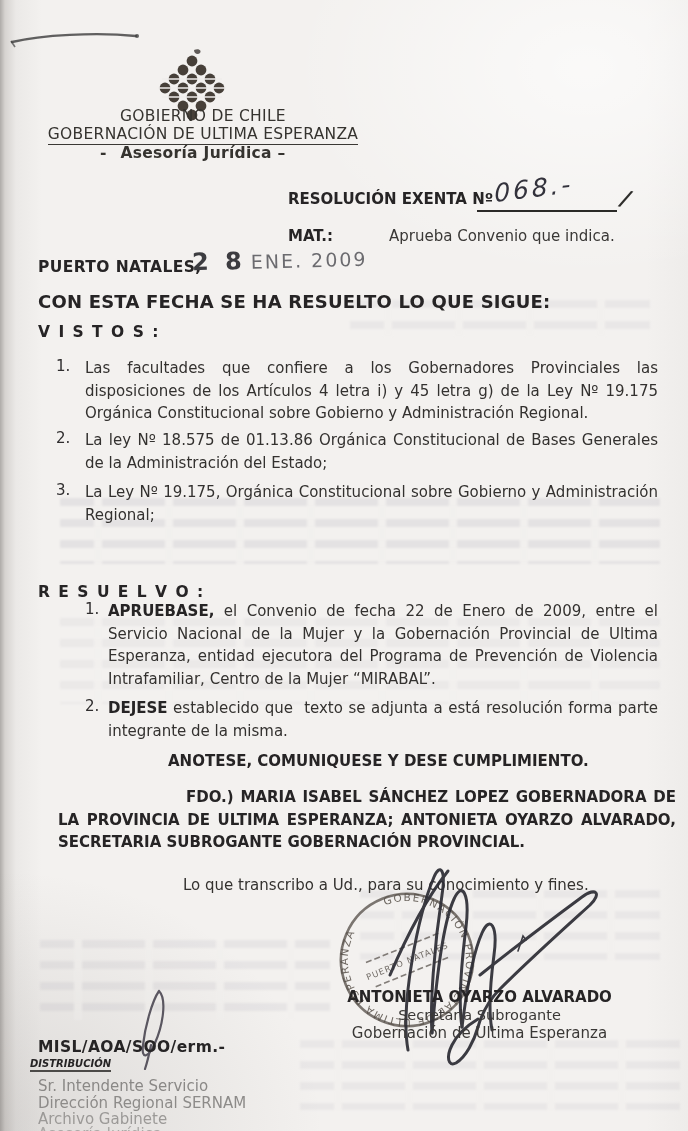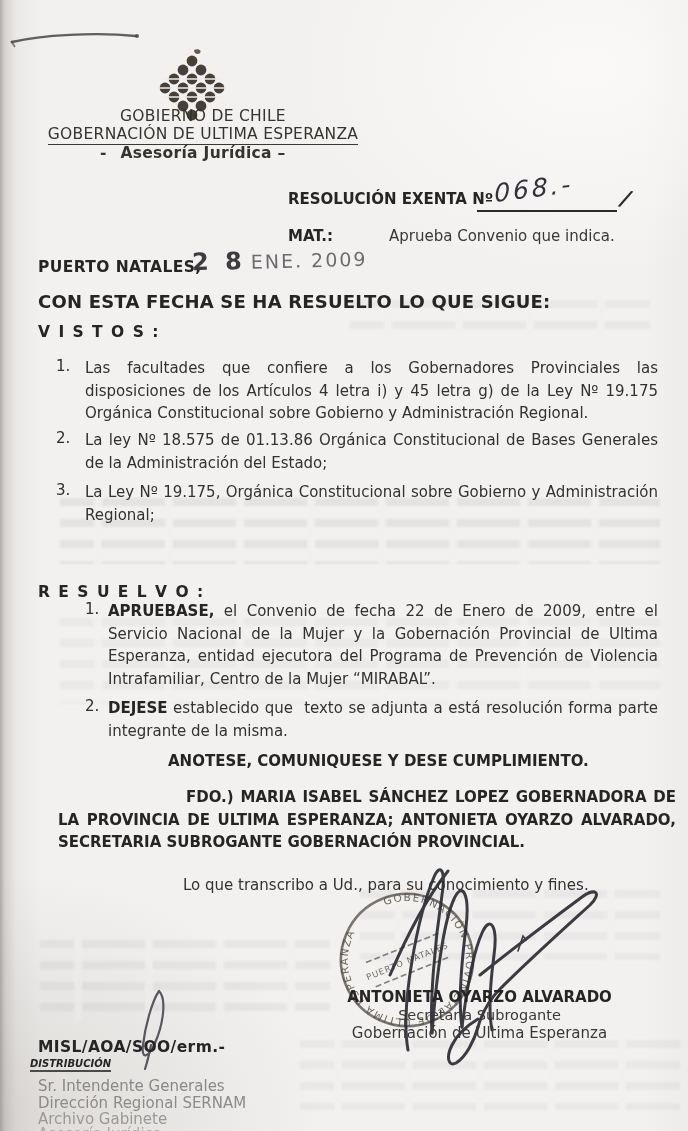--- a/index.html
+++ b/index.html
@@ -197,18 +197,18 @@
 
   <svg class="abs" style="left:125px;top:985px" width="60" height="85" viewBox="0 0 60 85">
     <g fill="none" stroke="#4b4752" stroke-width="2.2" stroke-linecap="round" opacity=".9">
       <path d="M34,6 C42,14 38,40 30,58 C24,72 16,76 18,60 C20,42 27,16 34,6"></path>
       <path d="M26,60 C24,70 22,78 20,84"></path>
     </g>
   </svg>
 
   <div class="abs b" id="initials">MISL/AOA/SOO/erm.-</div>
   <div class="abs b" id="dist-label"><span>DISTRIBUCIÓN</span></div>
-  <div class="abs dist-item" id="dist-0">Sr. Intendente Generales</div>
+  <div class="abs dist-item" id="dist-0">Sr. Intendente Servicio</div>
   <div class="abs dist-item" id="dist-1">Dirección Regional SERNAM</div>
   <div class="abs dist-item" id="dist-2">Archivo Gabinete</div>
   <div class="abs dist-item" id="dist-3">Asesoría Jurídica</div>
 
 </div>
 
 </body></html>

